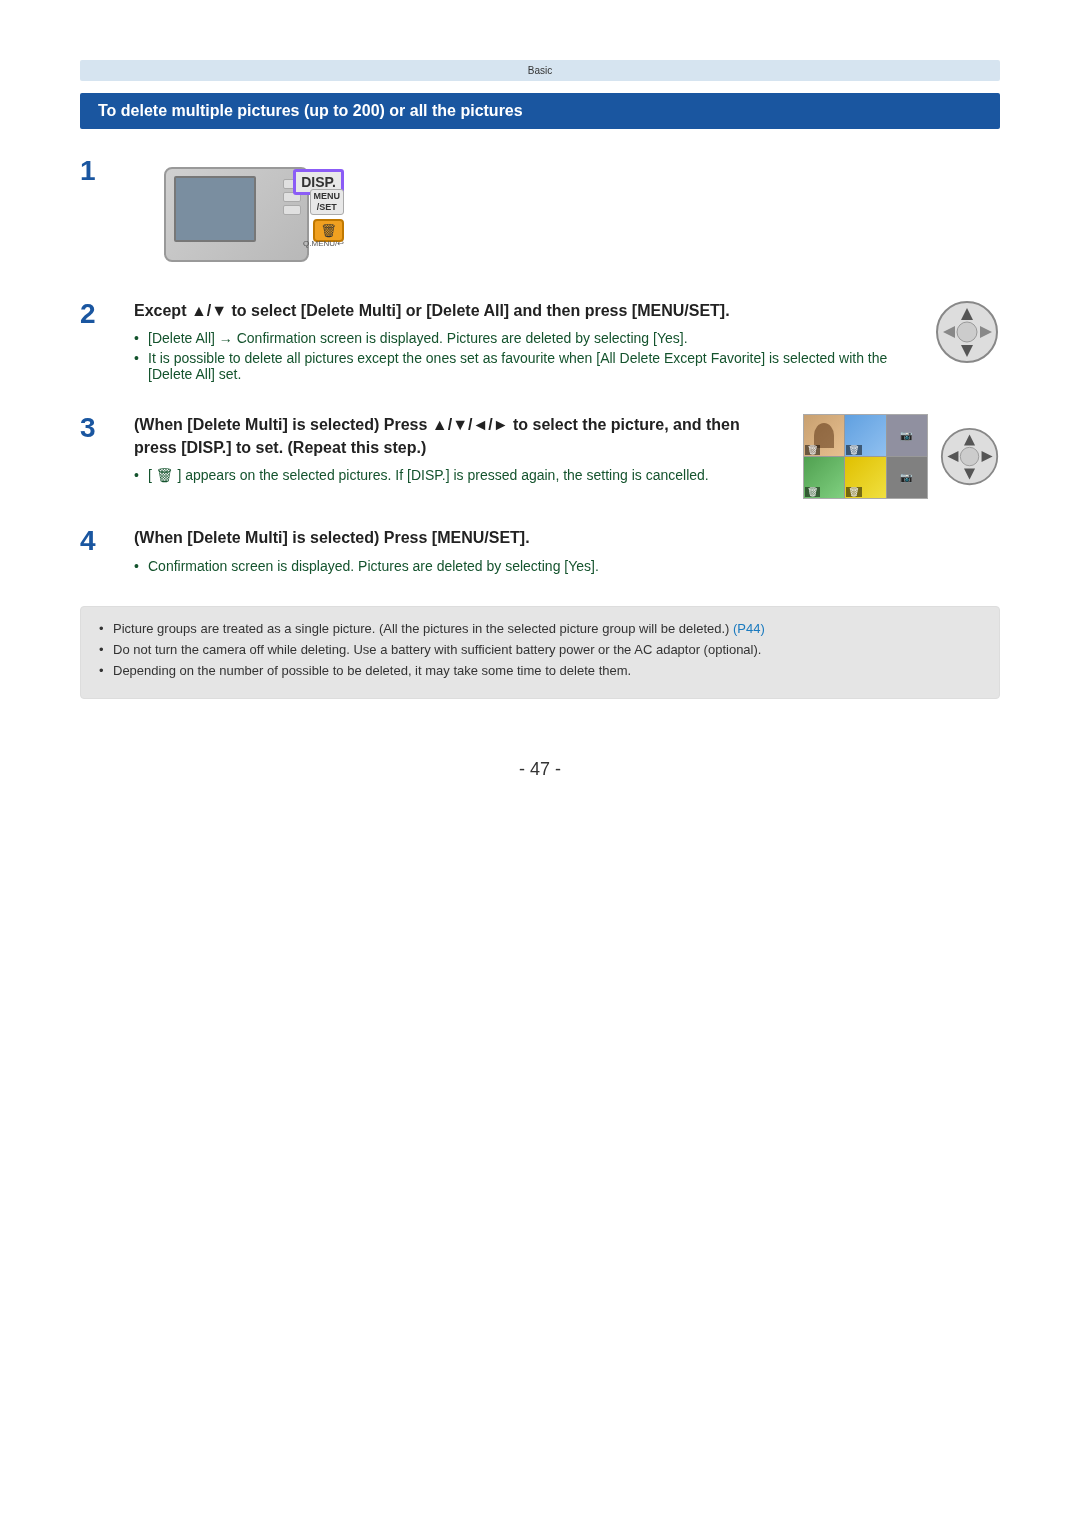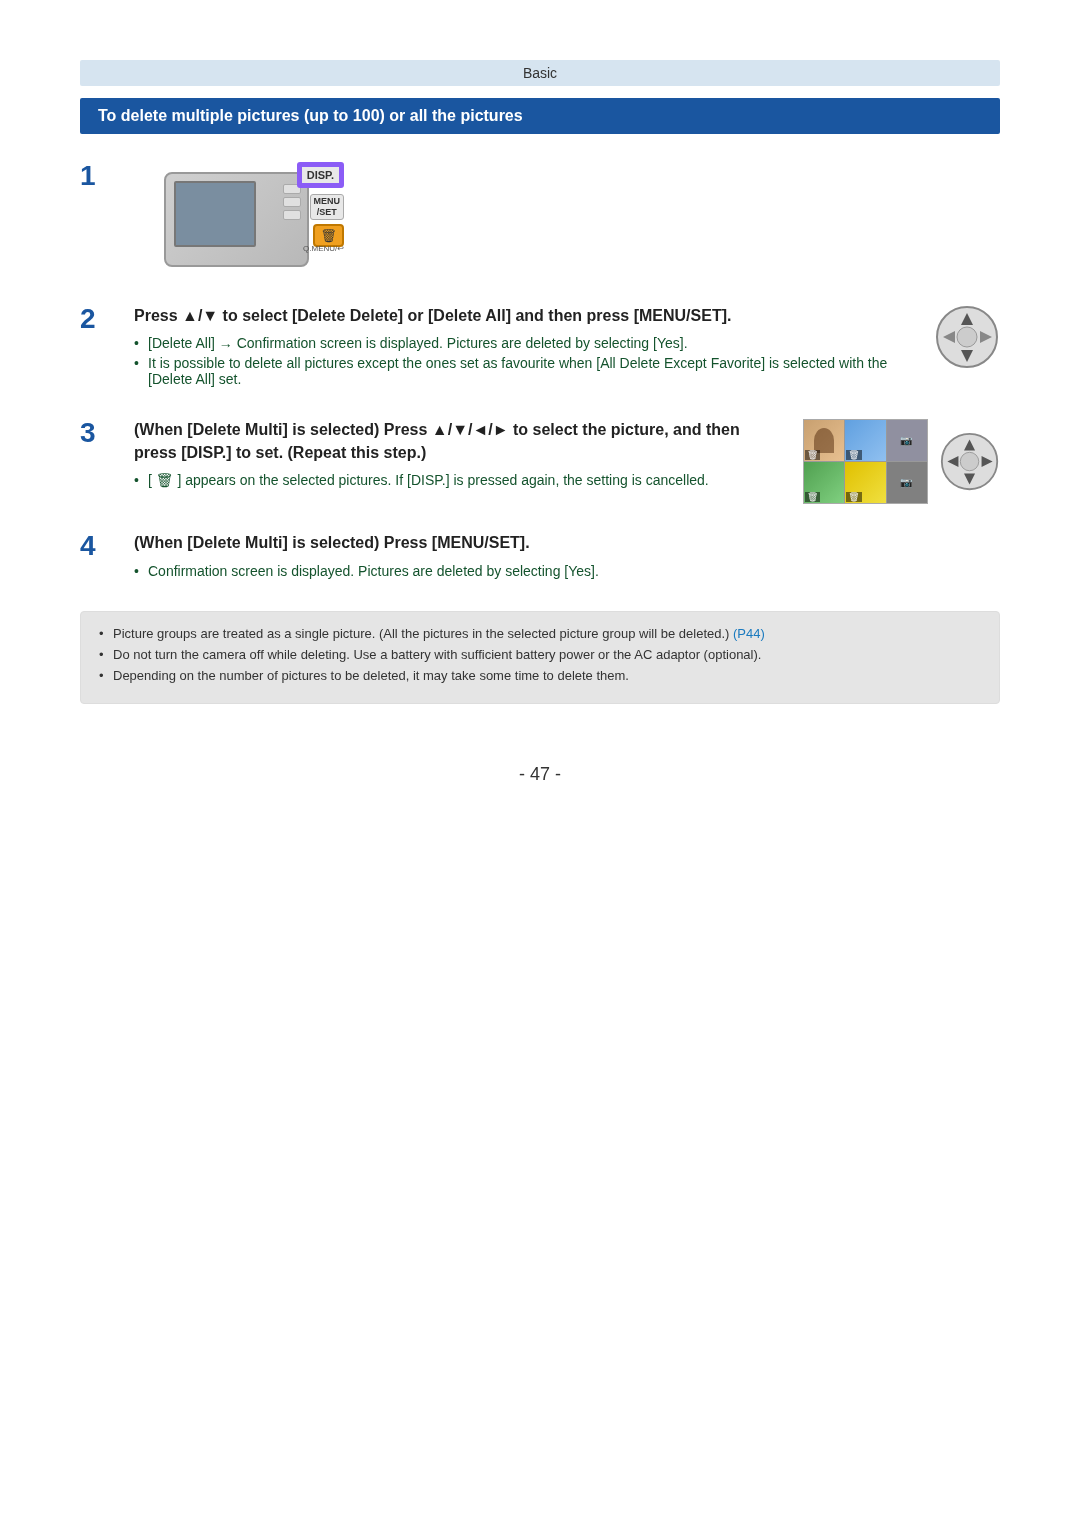--- a/index.html
+++ b/index.html
@@ -18,21 +18,21 @@
       min-height: 1526px;
       padding: 60px 80px 60px 80px;
       position: relative;
     }
 
     
     .basic-bar {
       background: #d6e4f0;
       text-align: center;
       padding: 5px 0;
-      font-size: 14px;
+      font-size: 10px;
       color: #333;
       margin-bottom: 12px;
       border-radius: 2px;
     }
 
     
     .title-bar {
       background: #1a56a0;
       color: #fff;
       font-size: 16px;
@@ -142,55 +142,55 @@
       gap: 12px;
     }
   </style>
 </head>
 <body>
 
 <div class="page-container">
 
   <div class="basic-bar">Basic</div>
 
-  <div class="title-bar">To delete multiple pictures (up to 100) or all the pictures</div>
+  <div class="title-bar">To delete multiple pictures (up to 200) or all the pictures</div>
 
   <div class="step">
     <div class="step-number">1</div>
 
     <div class="step-image">
       <div style="position:relative; width:180px; height:115px;">
 
         <div style="position:absolute; left:0; top:10px; width:145px; height:95px; background:linear-gradient(135deg,#d0d0d0,#b8b8b8); border-radius:8px; border:2px solid #999;">
 
           <div style="position:absolute; left:8px; top:7px; width:82px; height:66px; background:#7a8ea0; border:2px solid #777; border-radius:2px;"></div>
 
           <div style="position:absolute; right:6px; top:10px; display:flex; flex-direction:column; gap:3px;">
             <div style="width:18px; height:10px; background:#e0e0e0; border:1px solid #aaa; border-radius:2px; font-size:7px; display:flex; align-items:center; justify-content:center;"></div>
             <div style="width:18px; height:10px; background:#e0e0e0; border:1px solid #aaa; border-radius:2px;"></div>
             <div style="width:18px; height:10px; background:#e0e0e0; border:1px solid #aaa; border-radius:2px;"></div>
           </div>
         </div>
 
-        <div style="position:absolute; right:0; top:0; background:#e8e8e8; border:5px solid #8b5cf6; border-radius:3px; padding:2px 5px; font-size:11px; font-weight:bold; color:#333;">DISP.</div>
+        <div style="position:absolute; right:0; top:12px; background:#e8e8e8; border:3px solid #8b5cf6; border-radius:3px; padding:2px 5px; font-size:14px; font-weight:bold; color:#333;">DISP.</div>
 
         <div style="position:absolute; right:0; top:32px; background:#e8e8e8; border:1px solid #aaa; border-radius:3px; padding:1px 3px; font-size:9px; font-weight:bold; color:#333; text-align:center; line-height:1.2;">MENU<br>/SET</div>
 
         <div style="position:absolute; right:0; top:62px; background:#f0a020; border:2px solid #c07800; border-radius:4px; padding:2px 5px; font-size:13px; color:#333;">🗑</div>
 
         <div style="position:absolute; right:0; top:82px; font-size:8px; color:#555; white-space:nowrap;">Q.MENU/↩</div>
       </div>
     </div>
   </div>
 
   <div class="step">
     <div class="step-number">2</div>
     <div class="step-content">
       <div class="step-title">
-        Press ▲/▼ to select [Delete Delete] or [Delete All] and then press [MENU/SET].
+        Except ▲/▼ to select [Delete Multi] or [Delete All] and then press [MENU/SET].
       </div>
       <ul class="step-bullets">
         <li>[Delete All] → Confirmation screen is displayed. Pictures are deleted by selecting [Yes].</li>
         <li>It is possible to delete all pictures except the ones set as favourite when [All Delete Except Favorite] is selected with the [Delete All] set.</li>
       </ul>
     </div>
     <div class="step-image" style="margin-top:0;">
 
       <svg width="65" height="65" viewBox="0 0 65 65">
         <circle cx="32" cy="32" r="30" fill="#ddd" stroke="#888" stroke-width="2"></circle>
@@ -264,19 +264,19 @@
       <ul class="step-bullets">
         <li>Confirmation screen is displayed. Pictures are deleted by selecting [Yes].</li>
       </ul>
     </div>
   </div>
 
   <div class="notes-section">
     <ul>
       <li>Picture groups are treated as a single picture. (All the pictures in the selected picture group will be deleted.) <span class="link-blue">(P44)</span></li>
       <li>Do not turn the camera off while deleting. Use a battery with sufficient battery power or the AC adaptor (optional).</li>
-      <li>Depending on the number of pictures to be deleted, it may take some time to delete them.</li>
+      <li>Depending on the number of possible to be deleted, it may take some time to delete them.</li>
     </ul>
   </div>
 
   <div class="page-number">- 47 -</div>
 
 </div>
 
 </body></html>

